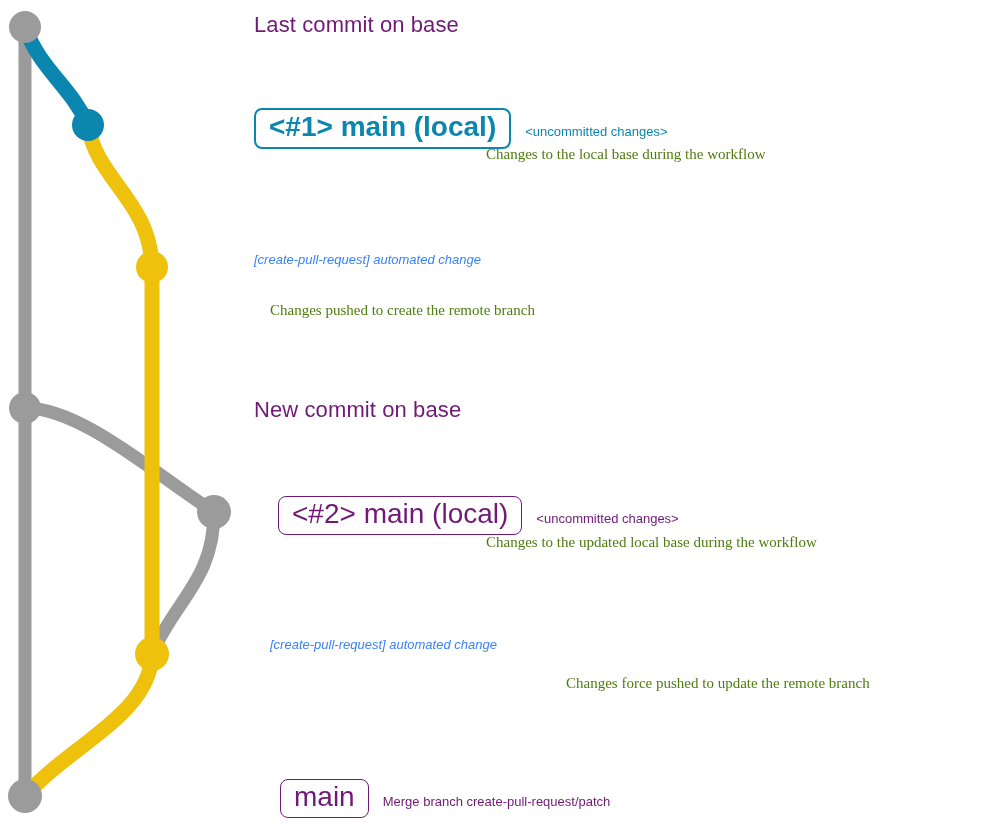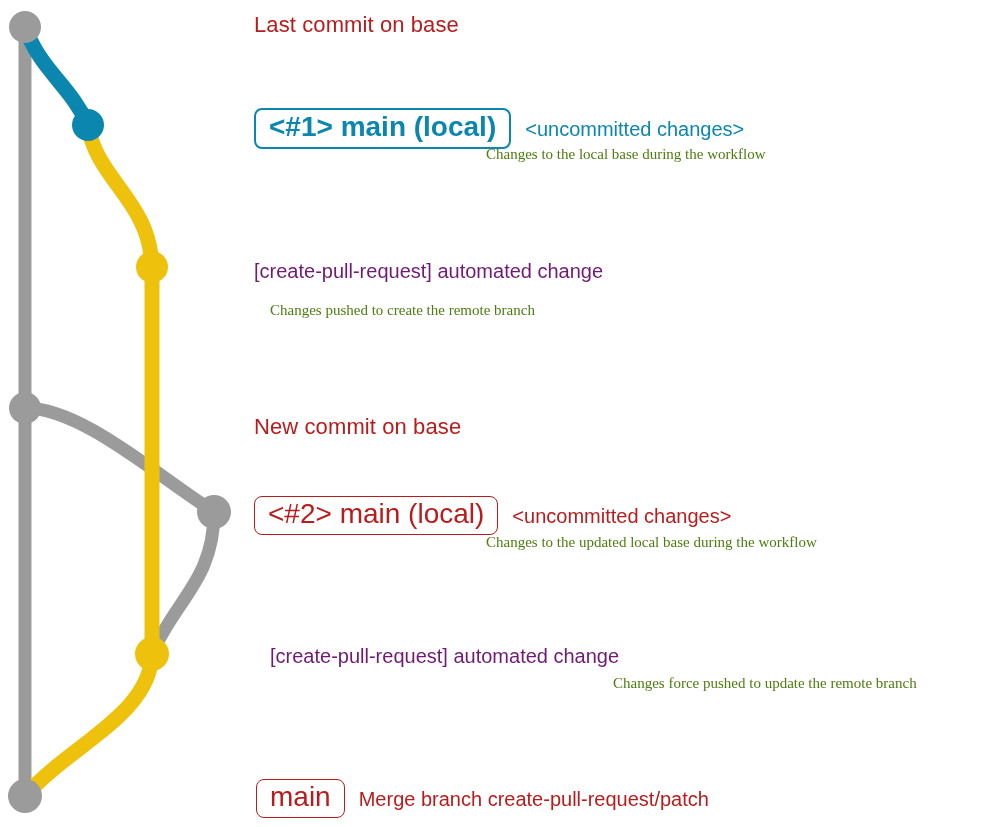--- a/index.html
+++ b/index.html
@@ -45,42 +45,42 @@
     padding: 3px 13px 6px 13px;
     font-family: "Liberation Sans", sans-serif;
     font-size: 28px;
     font-weight: 700;
     line-height: 1;
     background: #ffffff;
   }
   .badge.light {
     font-weight: 400;
     border-width: 1.6px;
+    margin-left: 24px;
   }
 
   .commit-msg {
     font-family: "Liberation Sans", sans-serif;
-    font-size: 20px;
+    font-size: 13px;
     font-weight: 400;
     margin-left: 14px;
-    margin-top: 8px;
   }
 
   .desc {
     position: absolute;
     font-family: "Liberation Serif", serif;
     font-size: 15px;
     font-weight: 400;
     color: #4d7c0f;
     white-space: nowrap;
   }
 
   .blue  { color: #0b86ae; }
-  .gold  { color: #701a75; }
-  .grey  { color: #b91c1c; }
+  .gold  { color: #3b82f6; font-style: italic; }
+  .grey  { color: #701a75; }
 </style>
 </head>
 <body>
 
 <svg id="graph-svg" viewBox="0 0 981 827" aria-hidden="true">
 
   <path d="M25,27 L25,408 L25,796" stroke="#9b9b9b" stroke-width="13" fill="none" stroke-linecap="round"></path>
 
   <path d="M25,408 C80,408 150,470 214,512" stroke="#9b9b9b" stroke-width="13" fill="none" stroke-linecap="round"></path>
 
@@ -109,31 +109,31 @@
   <span class="badge blue">&lt;#1&gt; main (local)</span>
   <span class="commit-msg blue">&lt;uncommitted changes&gt;</span>
 </div>
 <div class="desc" style="left:486px; top:146px;">Changes to the local base during the workflow</div>
 
 <div class="row" style="left:254px; top:252px;">
   <span class="commit-msg gold" style="margin-left:0;">[create-pull-request] automated change</span>
 </div>
 <div class="desc" style="left:270px; top:290px;margin-top:12px;">Changes pushed to create the remote branch</div>
 
-<div class="row" style="left:254px; top:397px;margin-top:17px;">
+<div class="row" style="left:254px; top:397px;">
   <span class="heading grey">New commit on base</span>
 </div>
 
 <div class="row" style="left:254px; top:496px;">
   <span class="badge light grey">&lt;#2&gt; main (local)</span>
   <span class="commit-msg grey">&lt;uncommitted changes&gt;</span>
 </div>
 <div class="desc" style="left:486px; top:534px;">Changes to the updated local base during the workflow</div>
 
 <div class="row" style="left:256px; top:637px;">
   <span class="commit-msg gold">[create-pull-request] automated change</span>
 </div>
-<div class="desc" style="left:566px; top:675px;margin-left:47px;">Changes force pushed to update the remote branch</div>
+<div class="desc" style="left:566px; top:675px;">Changes force pushed to update the remote branch</div>
 
 <div class="row" style="left:256px; top:779px;text-align:right;">
   <span class="badge light grey">main</span>
   <span class="commit-msg grey">Merge branch create-pull-request/patch</span>
 </div>
 
 </body></html>

